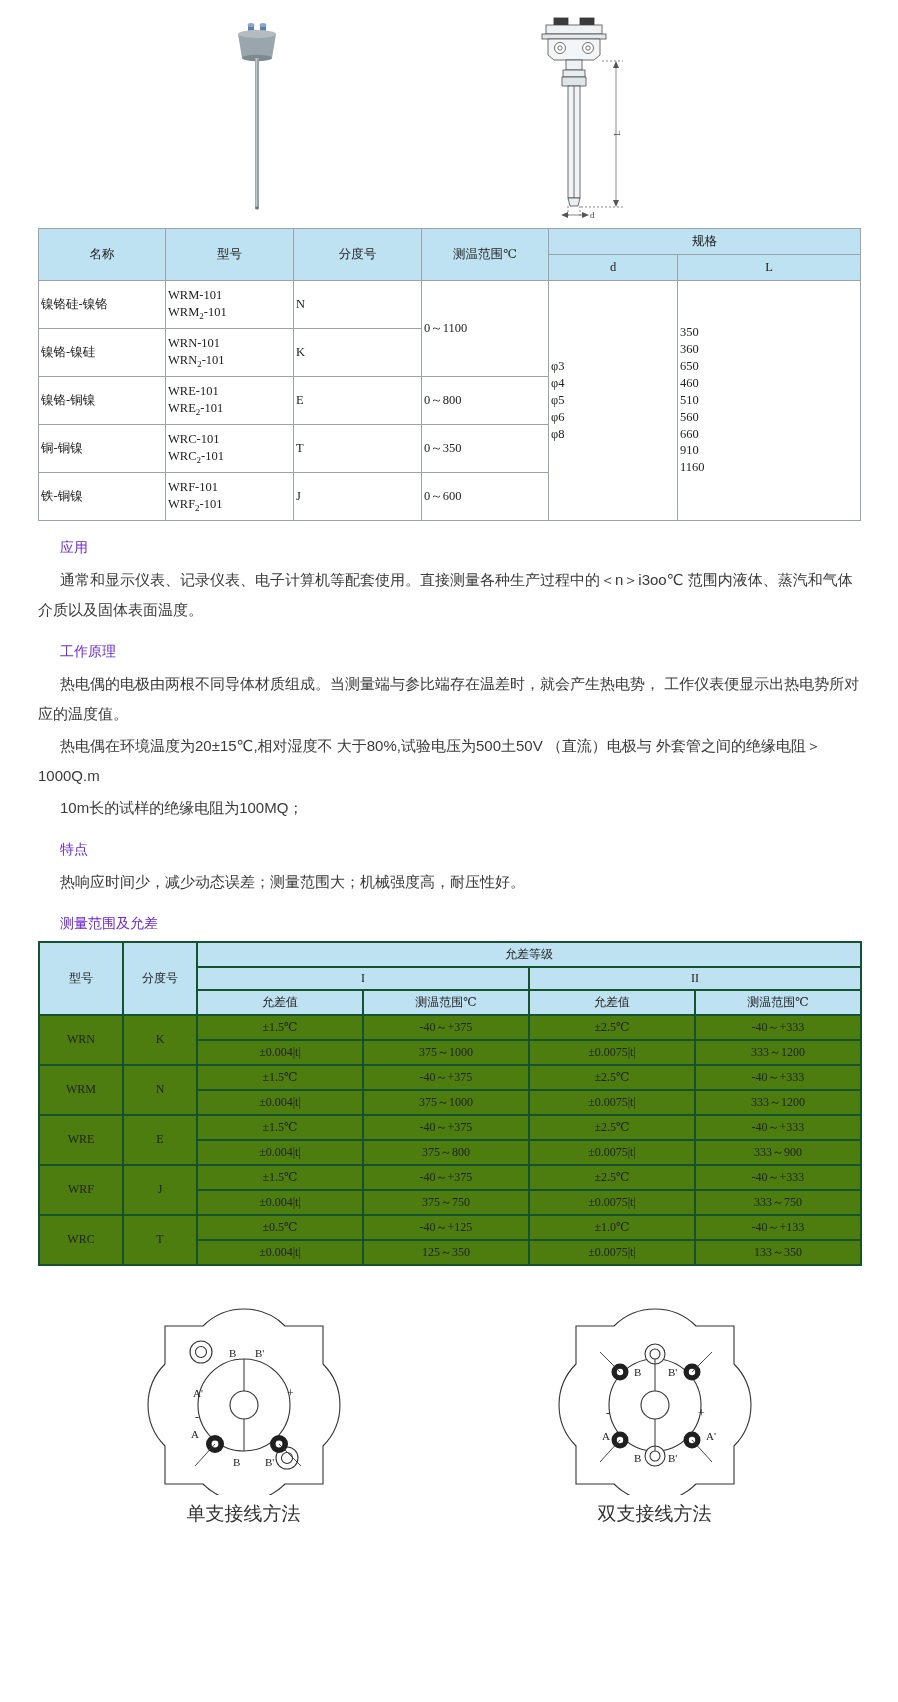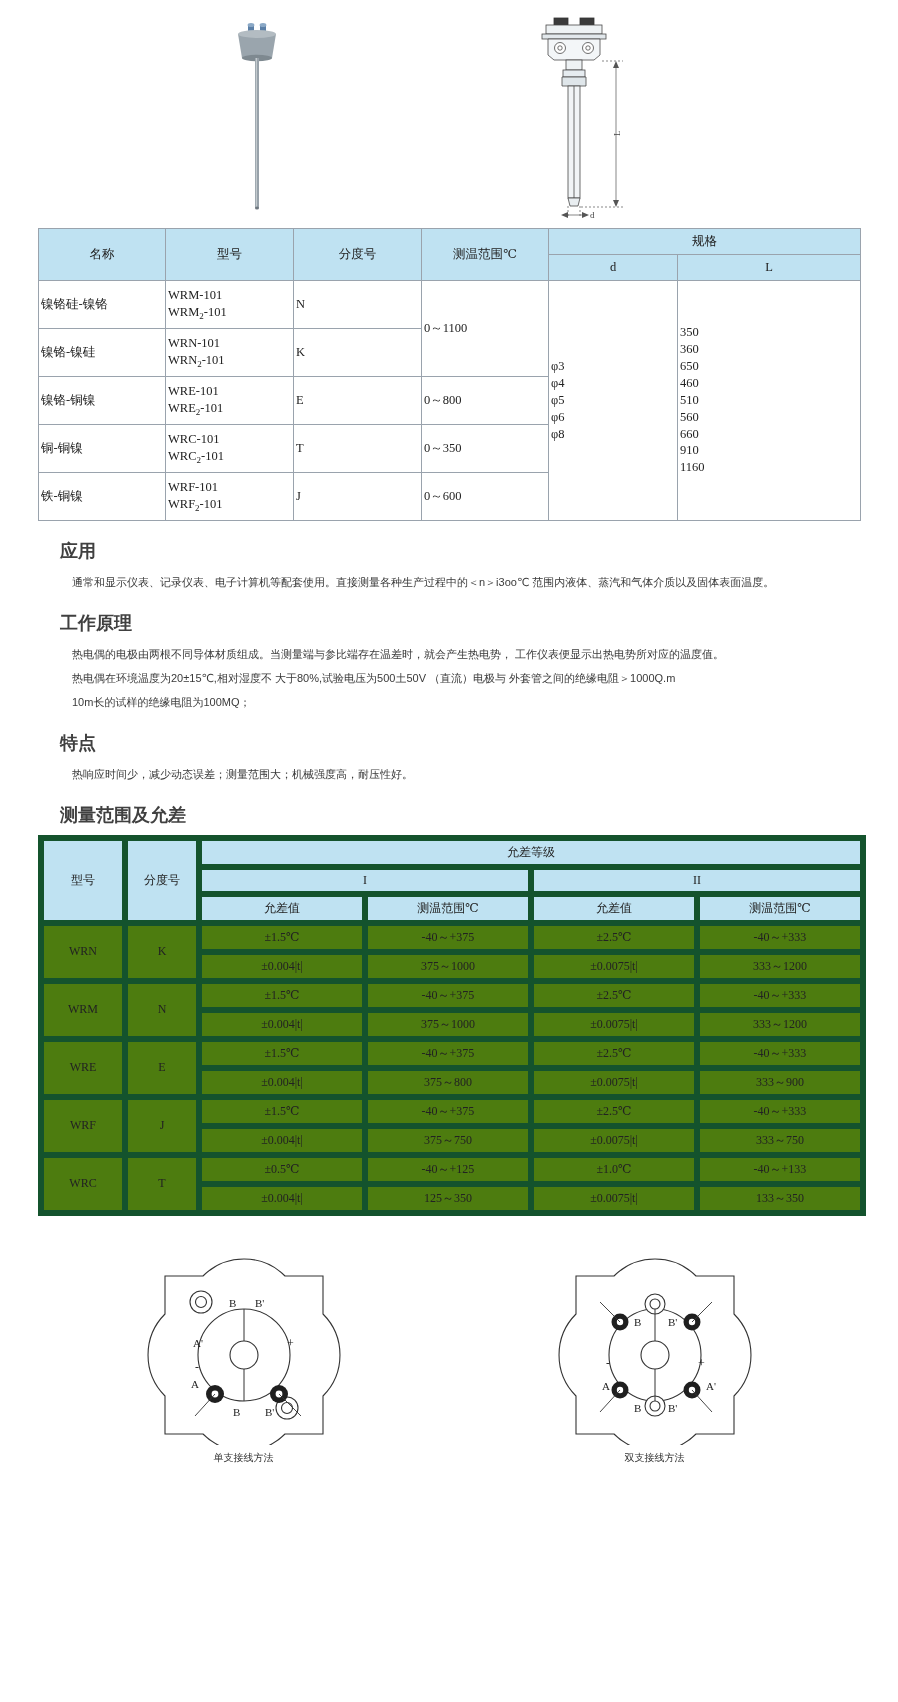--- a/index.html
+++ b/index.html
@@ -49,62 +49,62 @@
   table.spec tbody td { height: 48px; background: #fff; }
   .model-cell { line-height: 1.45; }
   sub { font-size: 0.72em; vertical-align: baseline; position: relative; bottom: -0.28em; }
 
   .dlist, .llist { line-height: 1.42; }
 
   
   .content { padding: 0 38px; }
   h3.sec {
     font-family: "Liberation Sans", "DejaVu Sans", sans-serif;
-    font-size: 18px;
-    font-weight: bold;
-    color: #404040;
+    font-size: 14px;
+    font-weight: normal;
+    color: #6d28d9;
     margin: 18px 0 8px 22px;
   }
   p.para {
     font-family: "Liberation Sans", "DejaVu Sans", sans-serif;
-    font-size: 11px;
+    font-size: 15px;
     color: #3a3a3a;
     line-height: 2.0;
-    margin: 0 0 2px 12px;
+    margin: 0 0 2px 0;
     text-indent: 22px;
   }
 
   
   table.tol {
     border-collapse: collapse;
     width: 822px;
     table-layout: fixed;
     font-size: 12px;
     font-family: "Liberation Serif", "DejaVu Serif", serif;
   }
   table.tol th, table.tol td {
-    border: 6px solid #14532d;
+    border: 2px solid #14532d;
     text-align: center;
     vertical-align: middle;
     padding: 3px 2px;
   }
   table.tol thead th { background: #bfe2f2; font-weight: normal; }
   table.tol tbody td { height: 24px; background:#4d7c0f; }
 
   
   .wiring-wrap {
     position: relative;
     padding: 0 38px;
     margin-top: 14px;
   }
   .wiring-row { display: flex; justify-content: space-around; align-items: flex-start; }
   .wiring-item { text-align: center; }
   .wiring-caption {
     font-family: "Liberation Sans", "DejaVu Sans", sans-serif;
-    font-size: 10px;
+    font-size: 19px;
     color: #333;
     margin-top: 6px;
   }
   svg { display: block; }
   svg text { font-family: "Liberation Serif", "DejaVu Serif", serif; }
 </style>
 </head>
 <body>
 
 <div class="page">

